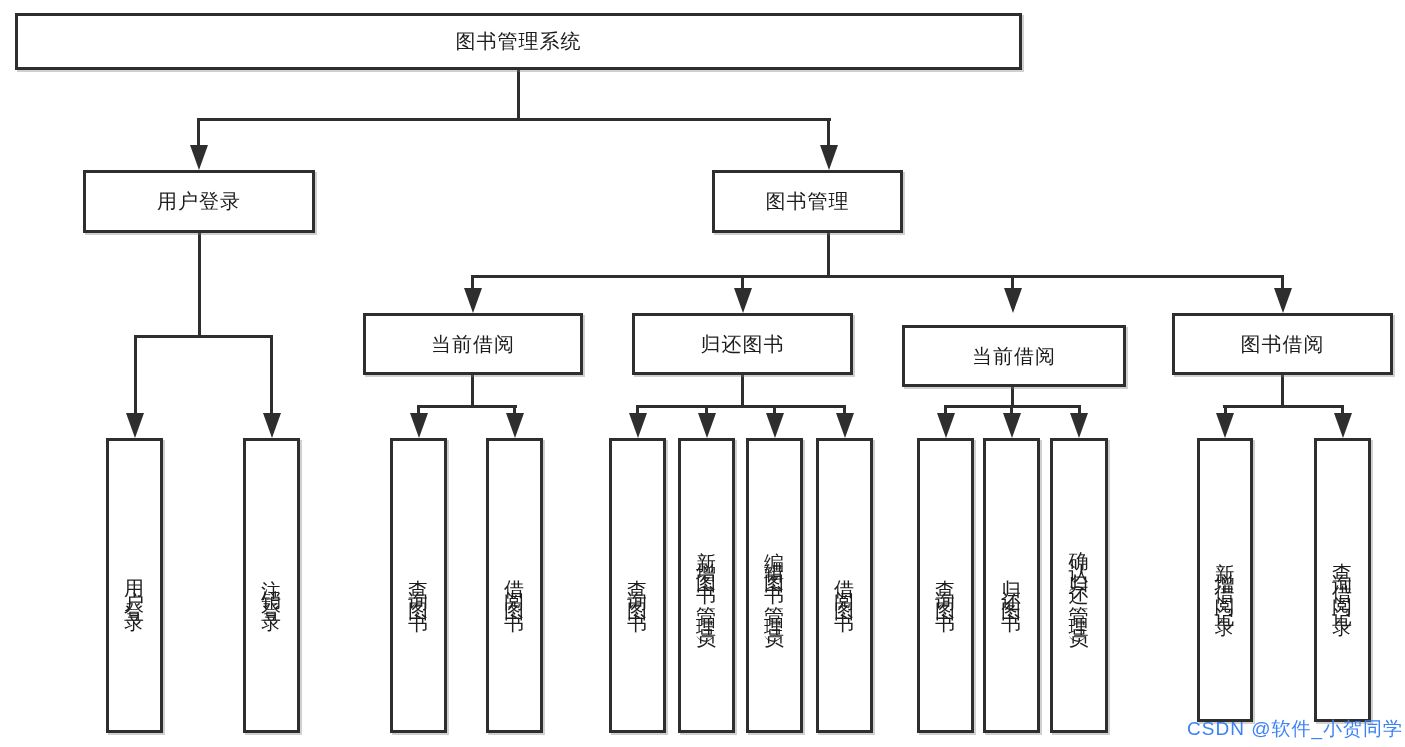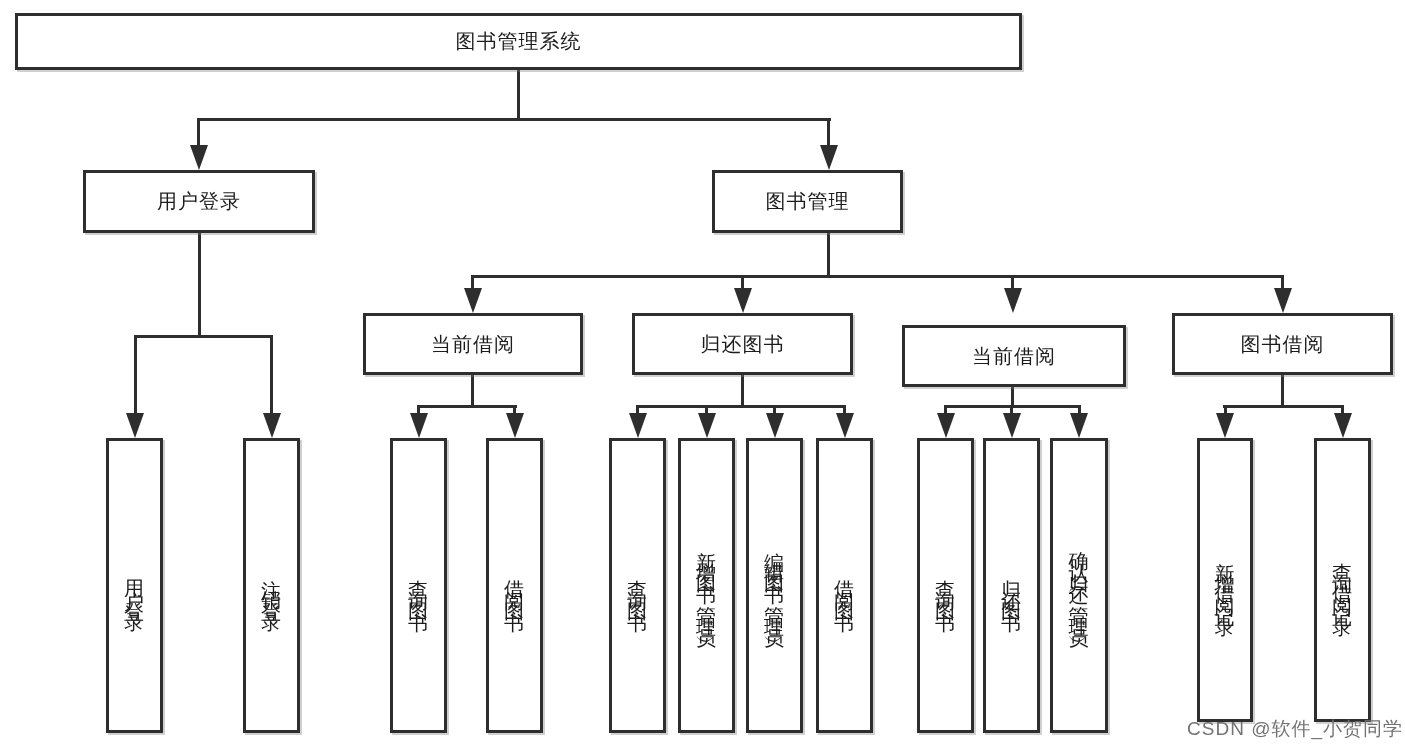--- a/index.html
+++ b/index.html
@@ -18,21 +18,21 @@
     writing-mode:vertical-rl;letter-spacing:11px;line-height:1;white-space:normal;
   }
   .hline{position:absolute;height:3px;background:#2e2e2e;}
   .vline{position:absolute;width:3px;background:#2e2e2e;}
   .arrow{
     position:absolute;width:0;height:0;
     border-left:9px solid transparent;border-right:9px solid transparent;
     border-top:25px solid #2e2e2e;
   }
   .watermark{
-    position:absolute;top:716px;right:2px;font-size:19px;color:#737373;
+    position:absolute;top:716px;right:2px;font-size:19px;color:#3b82f6;
     letter-spacing:1px;white-space:nowrap;text-align:right;
   }
 </style>
 </head>
 <body>
 
 <div class="canvas">
 
   <div class="vline" style="left:517px;top:68px;height:53px;"></div>
   <div class="hline" style="left:197px;top:118px;width:634px;"></div>

